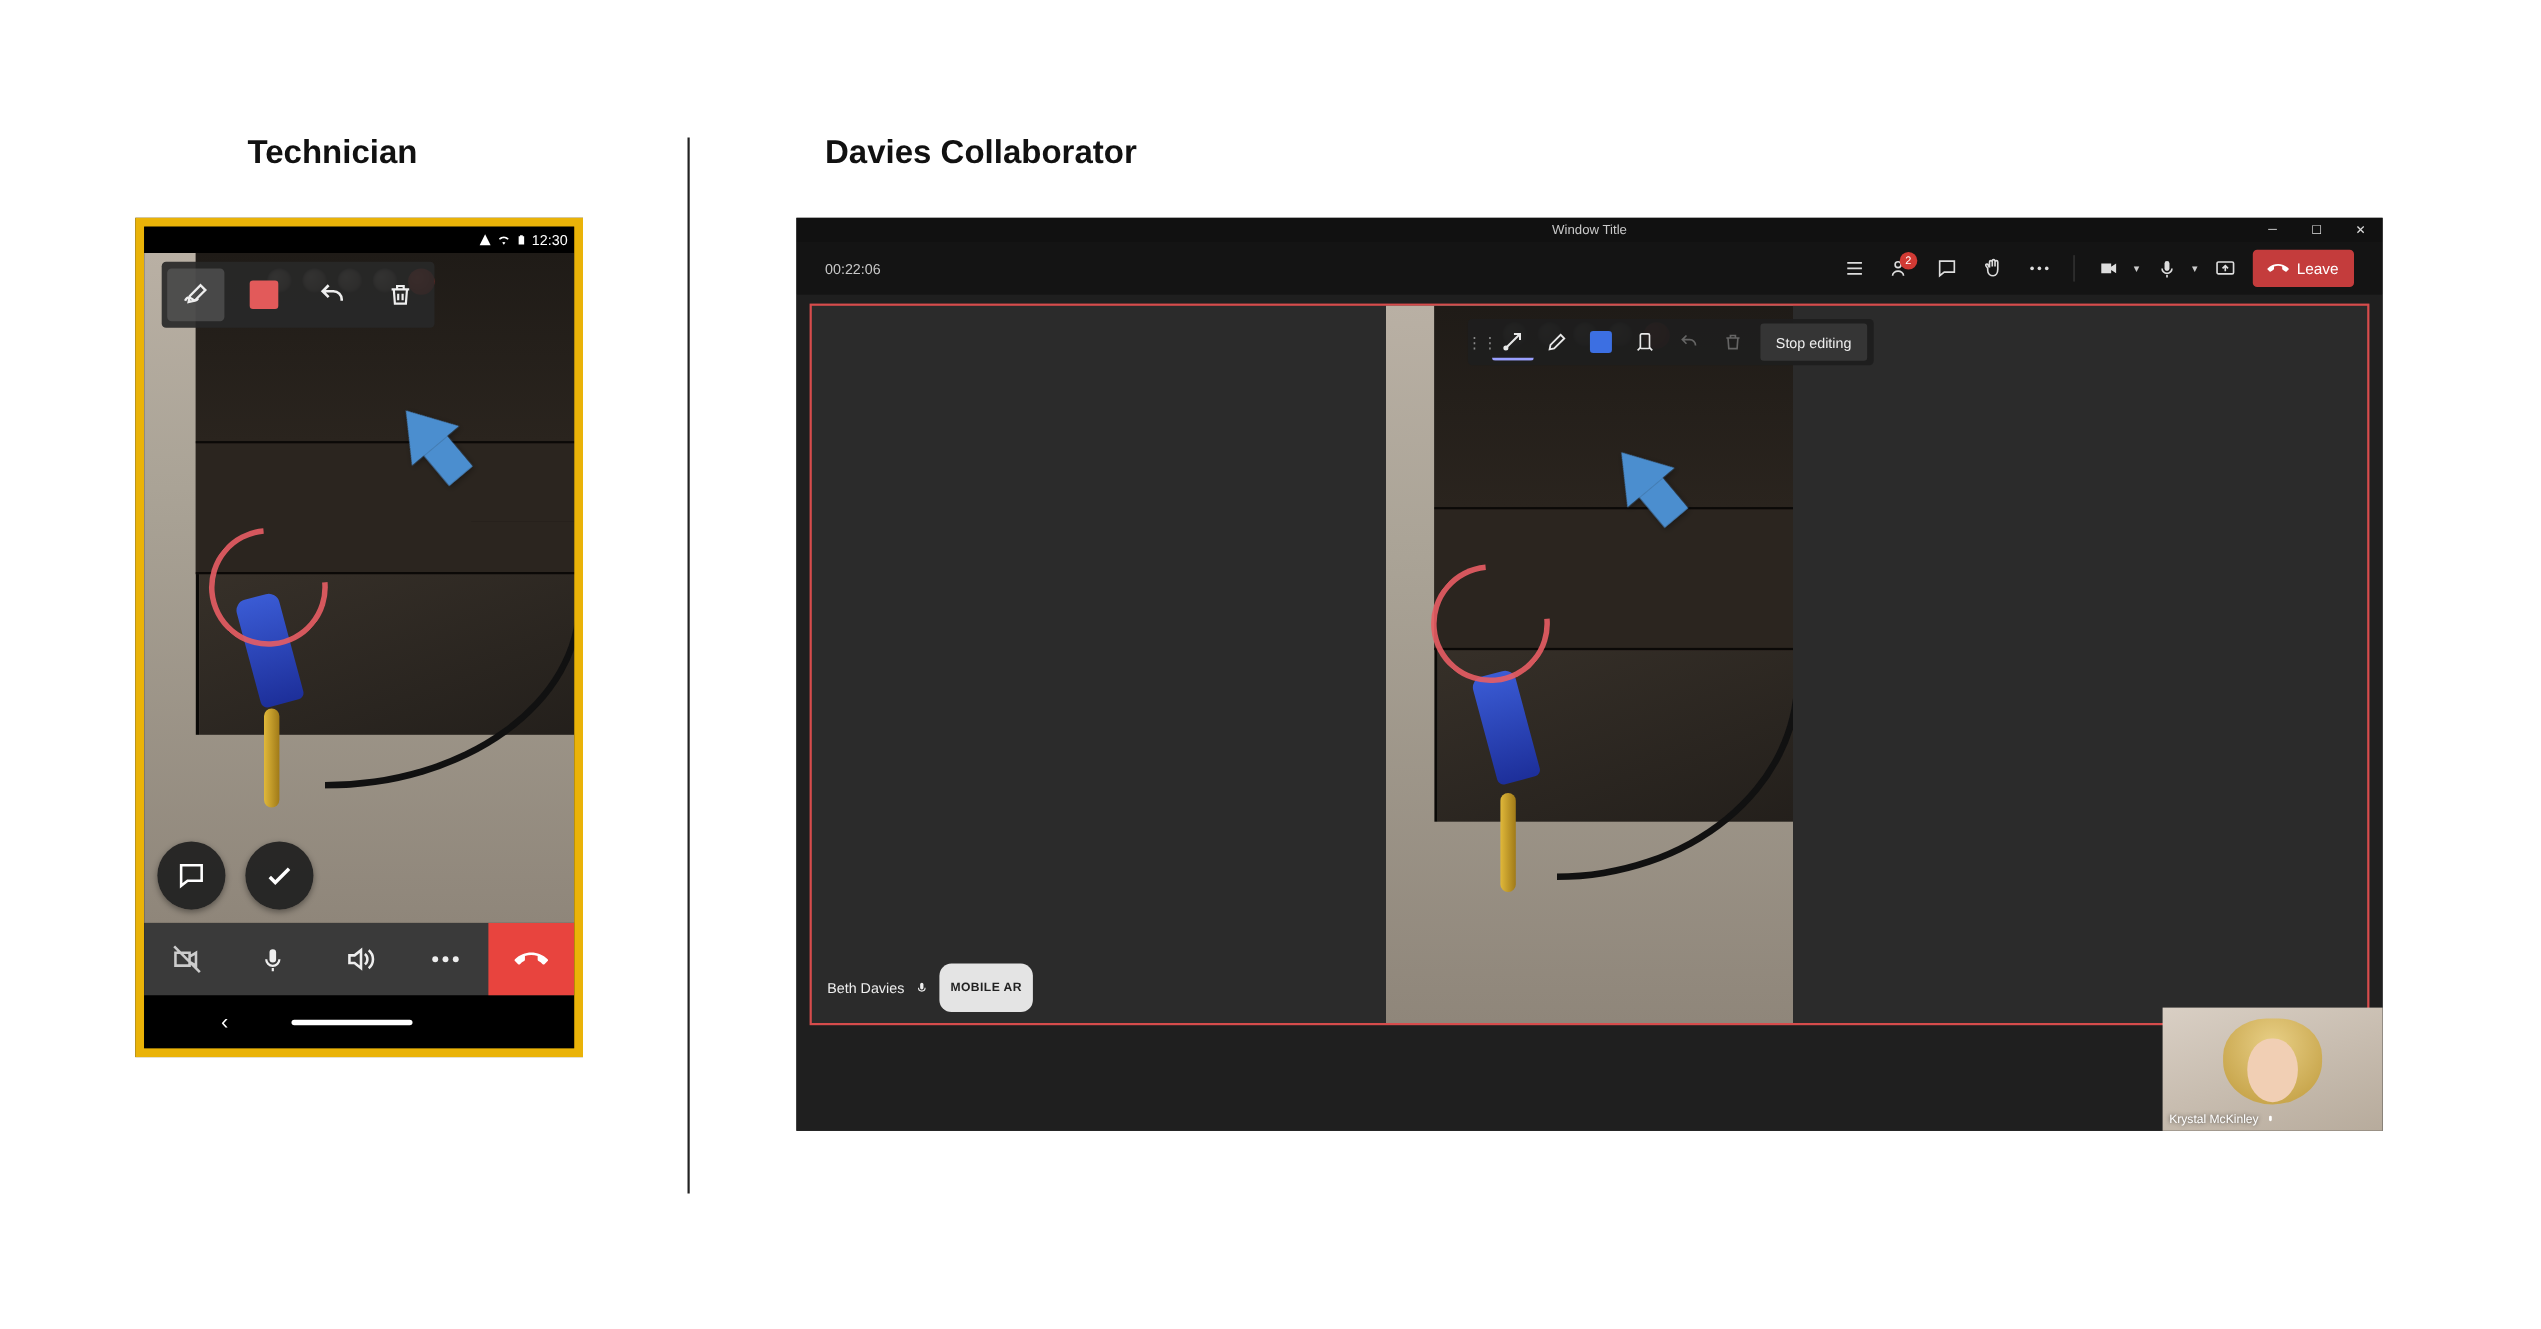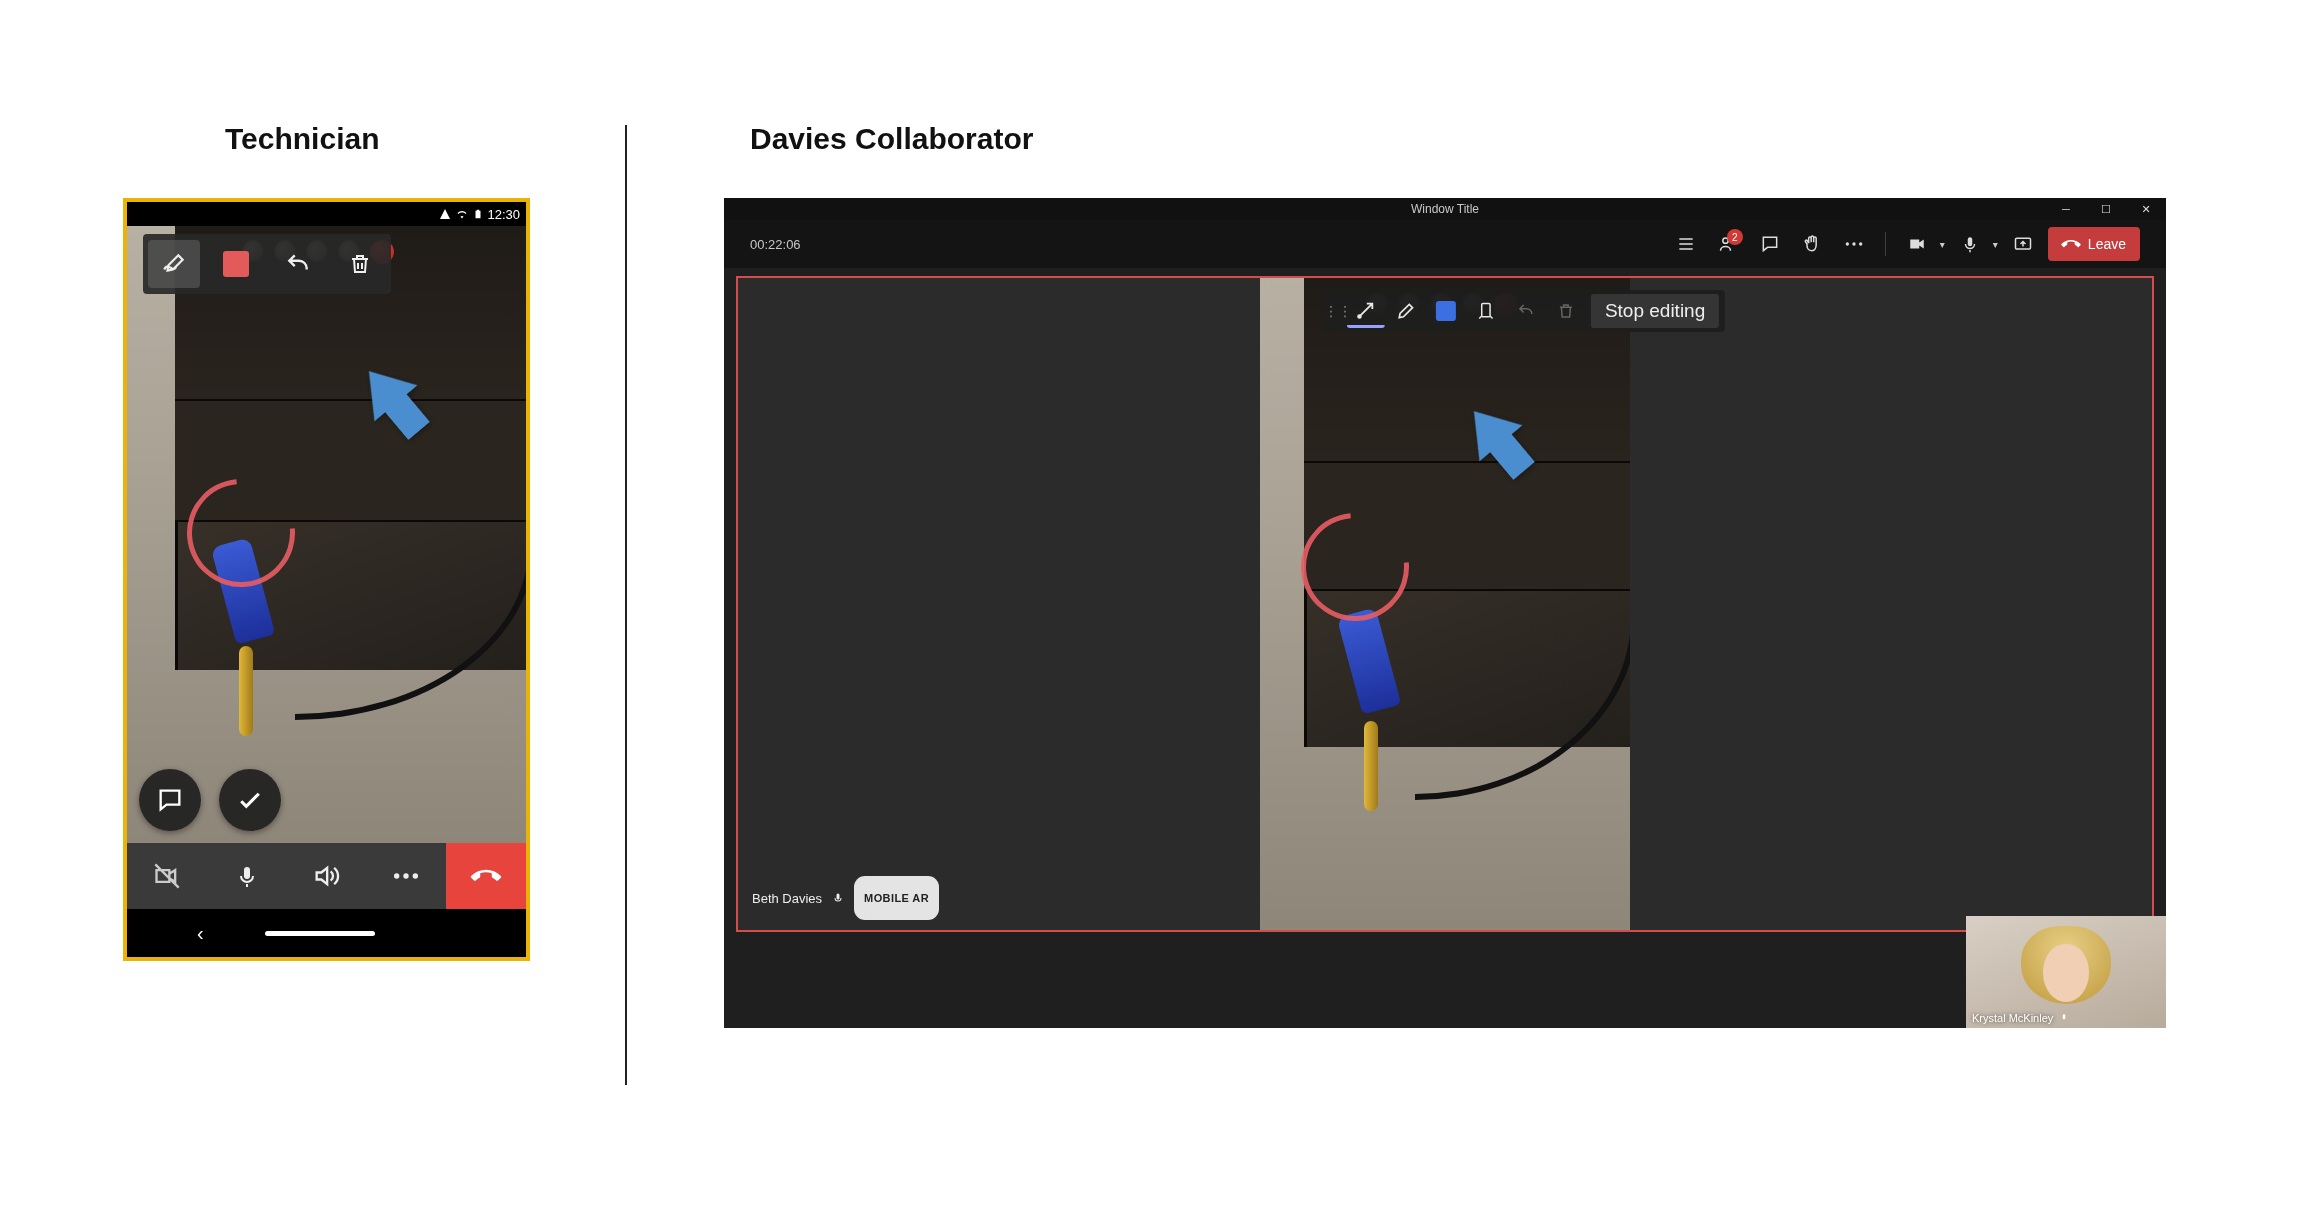--- a/index.html
+++ b/index.html
@@ -30,21 +30,21 @@
     width: 2px; height: 960px;
     background: #222;
   }
 
   
   .mobile {
     position: absolute;
     left: 123px; top: 198px;
     width: 407px; height: 763px;
     background: #000;
-    border: 4px solid #eab308;
+    border: 8px solid #eab308;
     overflow: hidden;
     display: flex;
     flex-direction: column;
   }
   .mobile .statusbar {
     height: 24px;
     background: rgba(0,0,0,0.85);
     display: flex;
     justify-content: flex-end;
     align-items: center;
@@ -299,21 +299,21 @@
     display:flex; align-items:center; justify-content:center;
     color:#ddd; cursor:pointer; border-radius:3px; position:relative;
   }
   .mrb.sel { border-bottom: 3px solid #9aa0ff; }
   .mrb.col .sq { width:20px; height:20px; border-radius:3px; background:#3c6fe2;}
   .mrb.dis { opacity:.35; cursor:default;}
   .mrb.handle { width:14px; color:#888; font-size:14px; cursor:grab;}
   .mr-stop {
     margin-left:4px; padding:0 14px; height:34px;
     display:flex; align-items:center;
-    background: rgba(55,55,55,0.95); color:#eee; font-size:19px;
+    background: rgba(55,55,55,0.95); color:#eee; font-size:13px;
     border-radius:3px; cursor:pointer;
   }
 
   .participant-tag {
     position:absolute;
     left: 14px; bottom: 10px;
     display:flex; align-items:center; gap:10px;
     color:#eee; font-size:13px;
     z-index:5;
   }

